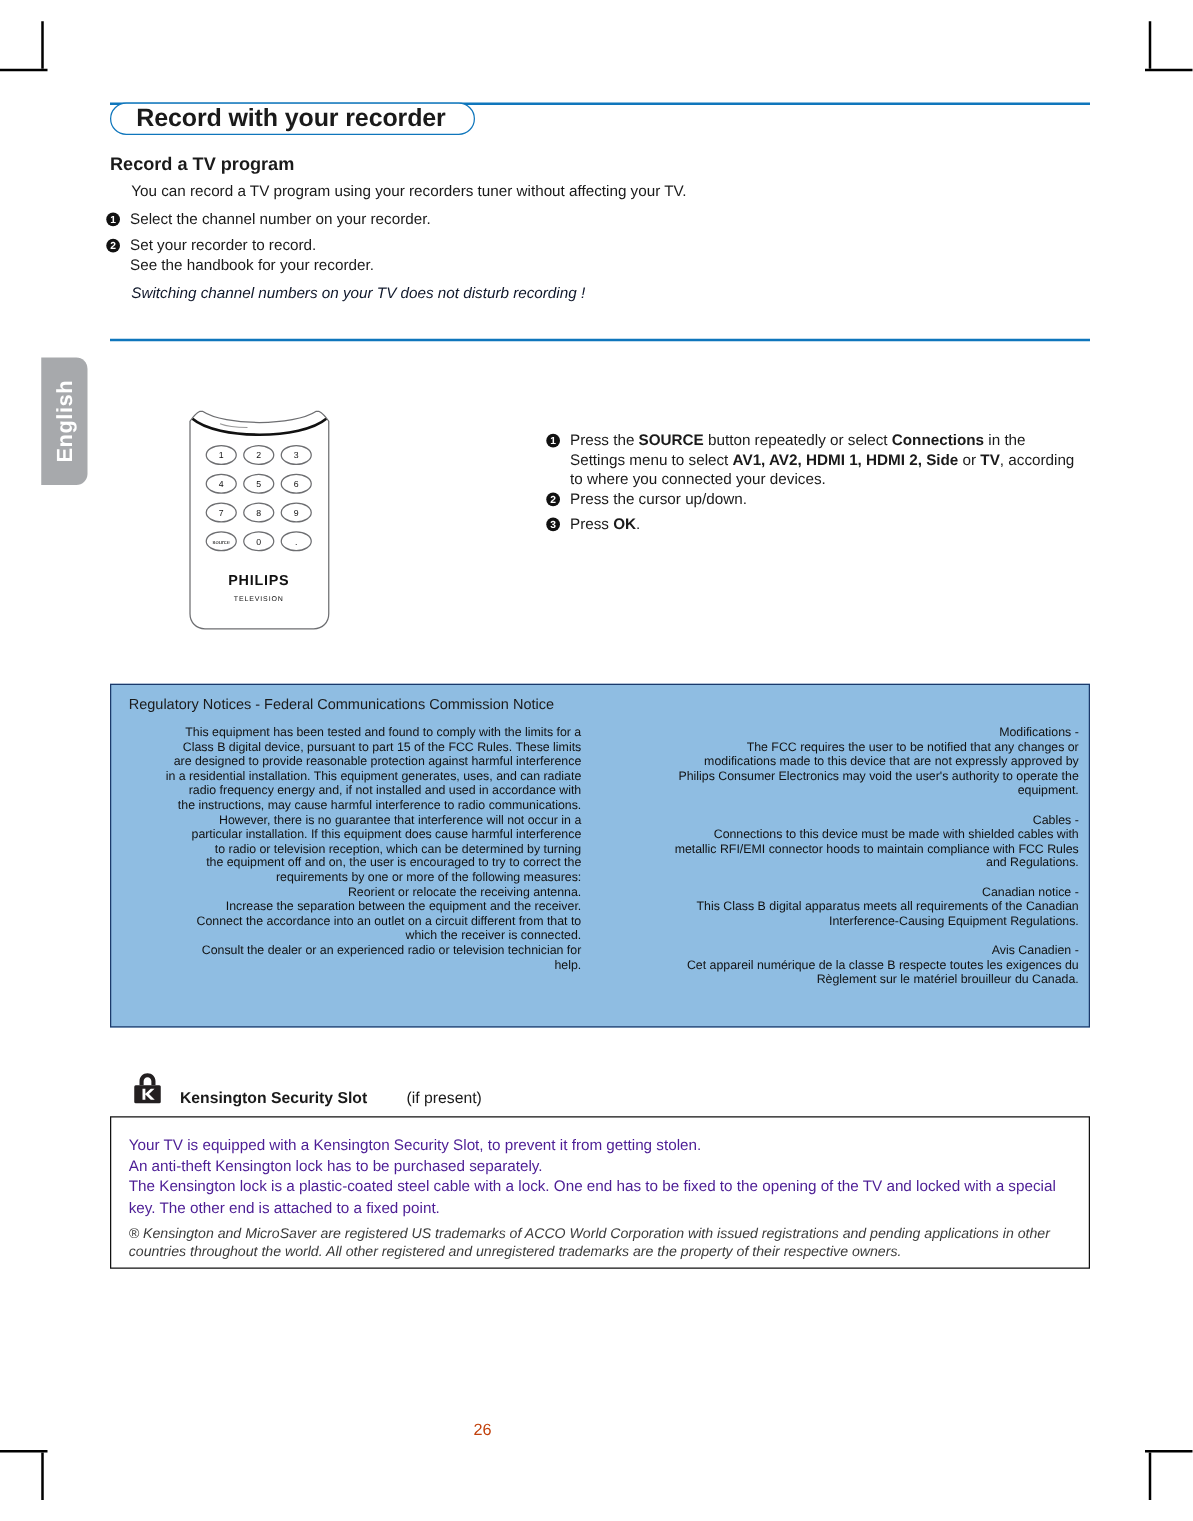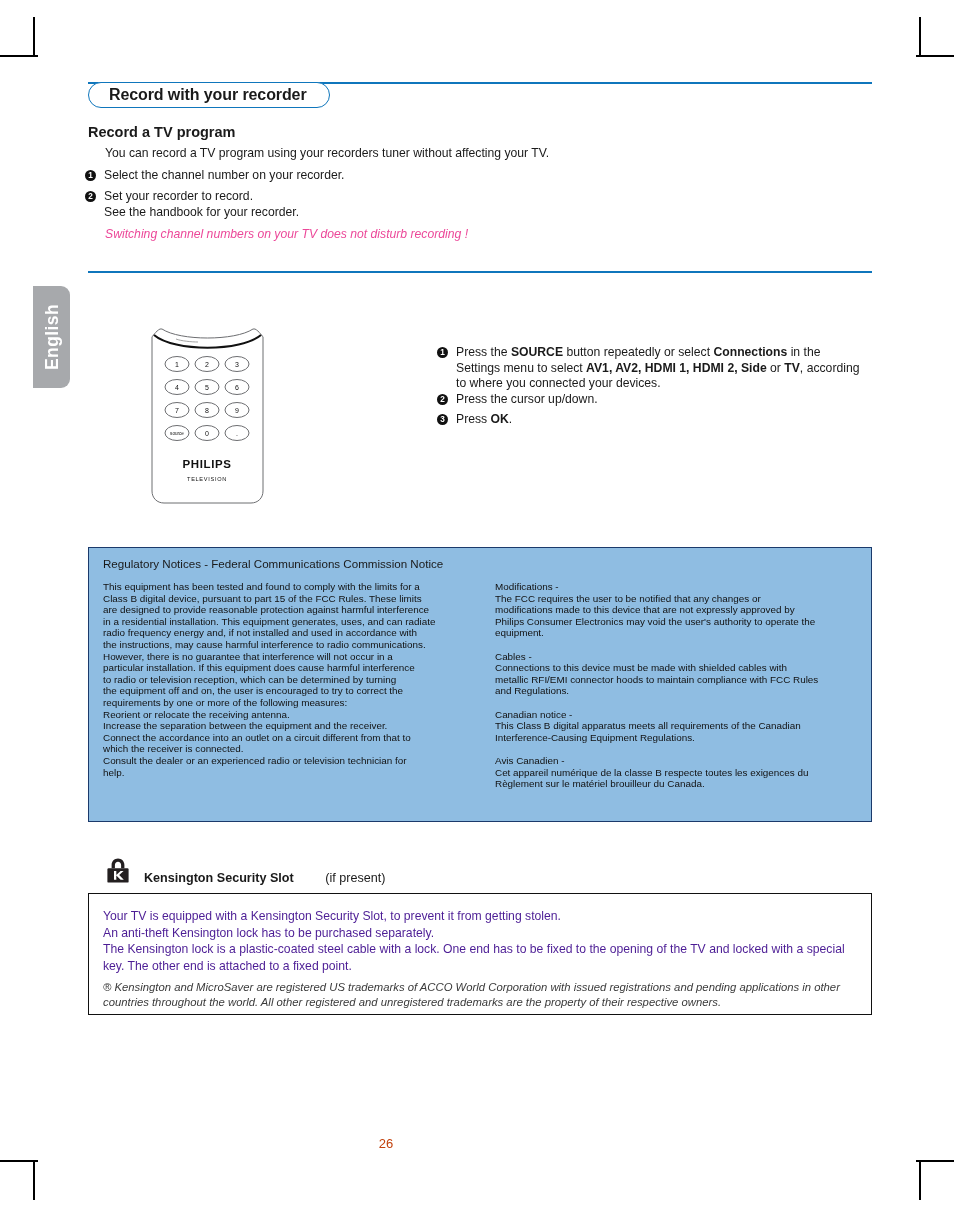--- a/index.html
+++ b/index.html
@@ -77,42 +77,42 @@
     height: 26px;
     border: 1.6px solid #0f76bc;
     border-radius: 14px;
     box-sizing: border-box;
     background: #ffffff;
     display: flex;
     align-items: center;
     padding: 0 22px 0 20px;
   }
   .section-head .pill span {
-    font-size: 16px;
+    font-size: 20px;
     font-weight: bold;
     color: #1a1a1a;
     white-space: nowrap;
     letter-spacing: -0.1px;
   }
 
   
   .sub-head {
     position: absolute;
     font-size: 14.5px;
     font-weight: bold;
     color: #1a1a1a;
     text-align: center;
   }
   .para {
     position: absolute;
     font-size: 12.2px;
     line-height: 15px;
     color: #1a1a1a;
   }
-  .para.italic { font-style: italic; color: #ec4899; }
+  .para.italic { font-style: italic; color: #0f172a; }
 
   
   .num-item {
     position: absolute;
     display: flex;
     align-items: flex-start;
     font-size: 12.2px;
     line-height: 15.5px;
   }
   .num-badge {
@@ -159,20 +159,21 @@
     top: 9px;
     font-size: 11.6px;
     color: #1a1a1a;
   }
   .fcc-col {
     position: absolute;
     top: 33px;
     font-size: 9.9px;
     line-height: 11.6px;
     color: #111;
+    text-align: right;
   }
   #fcc-col-left { left: 14px; width: 362px; }
   #fcc-col-right { left: 406px; width: 368px; }
   .fcc-col p { margin: 0; }
   .fcc-col .gap { height: 11.6px; }
 
   
   #kens-header {
     position: absolute;
     left: 106px;

